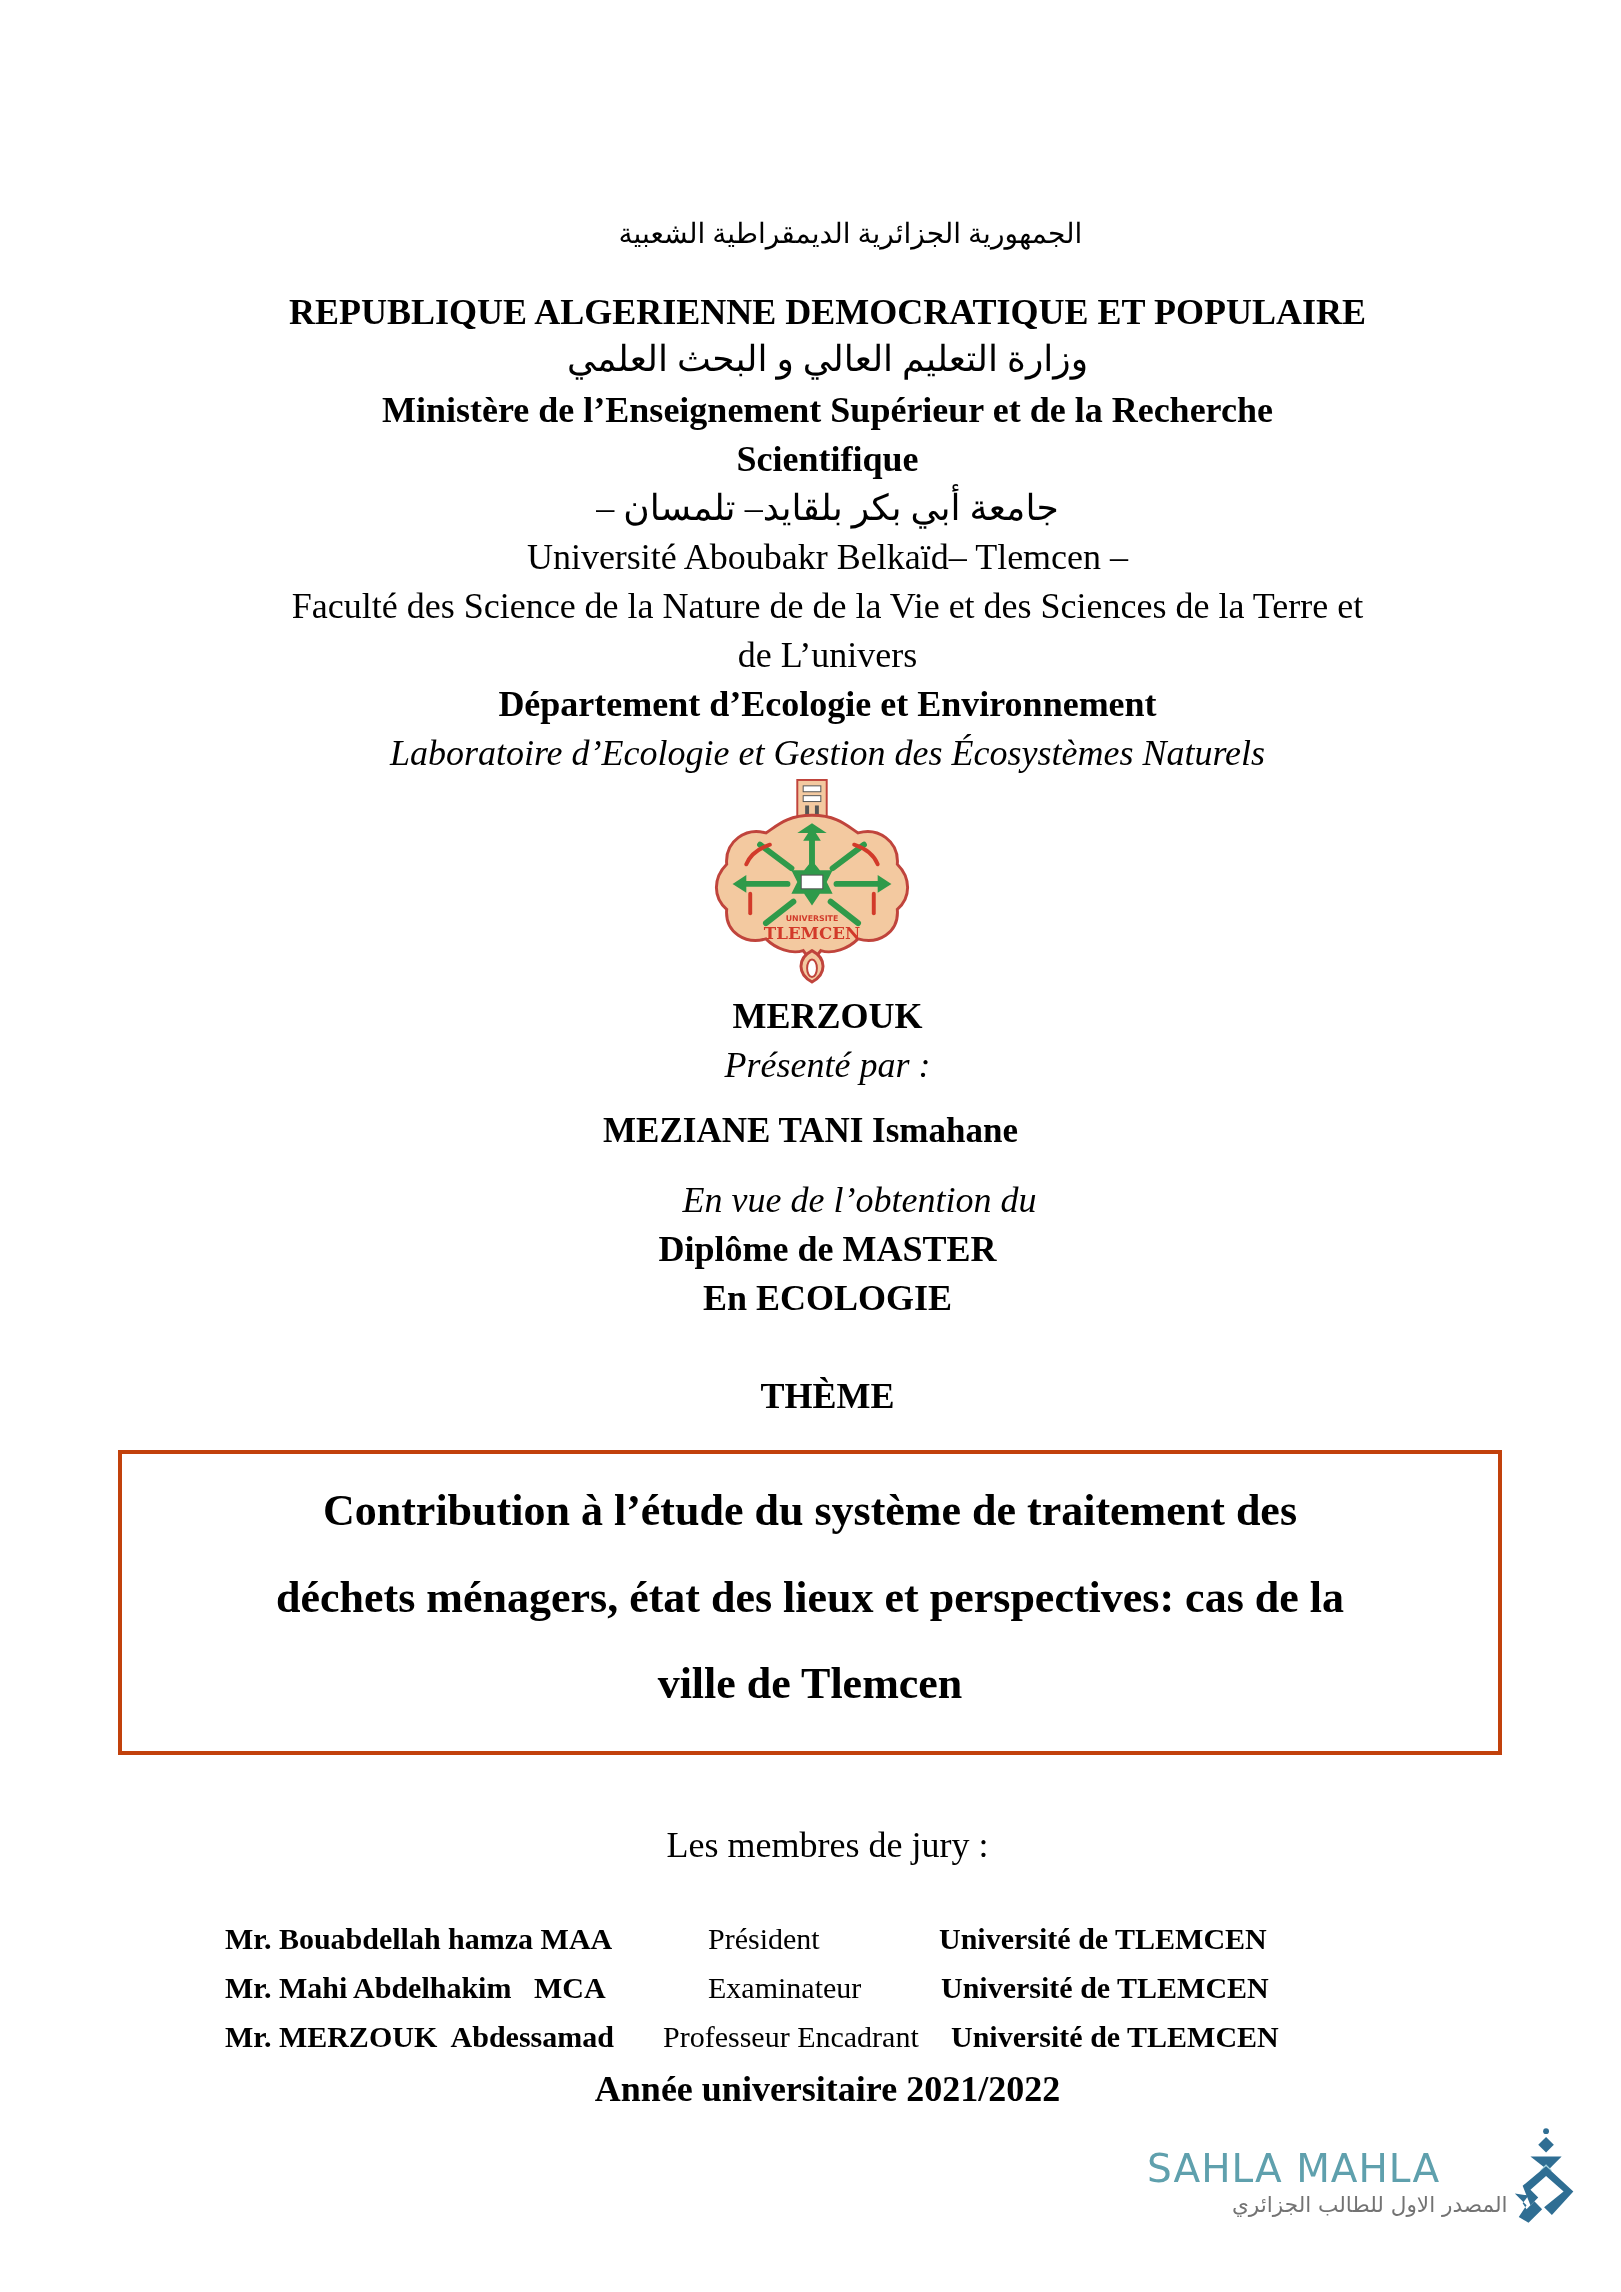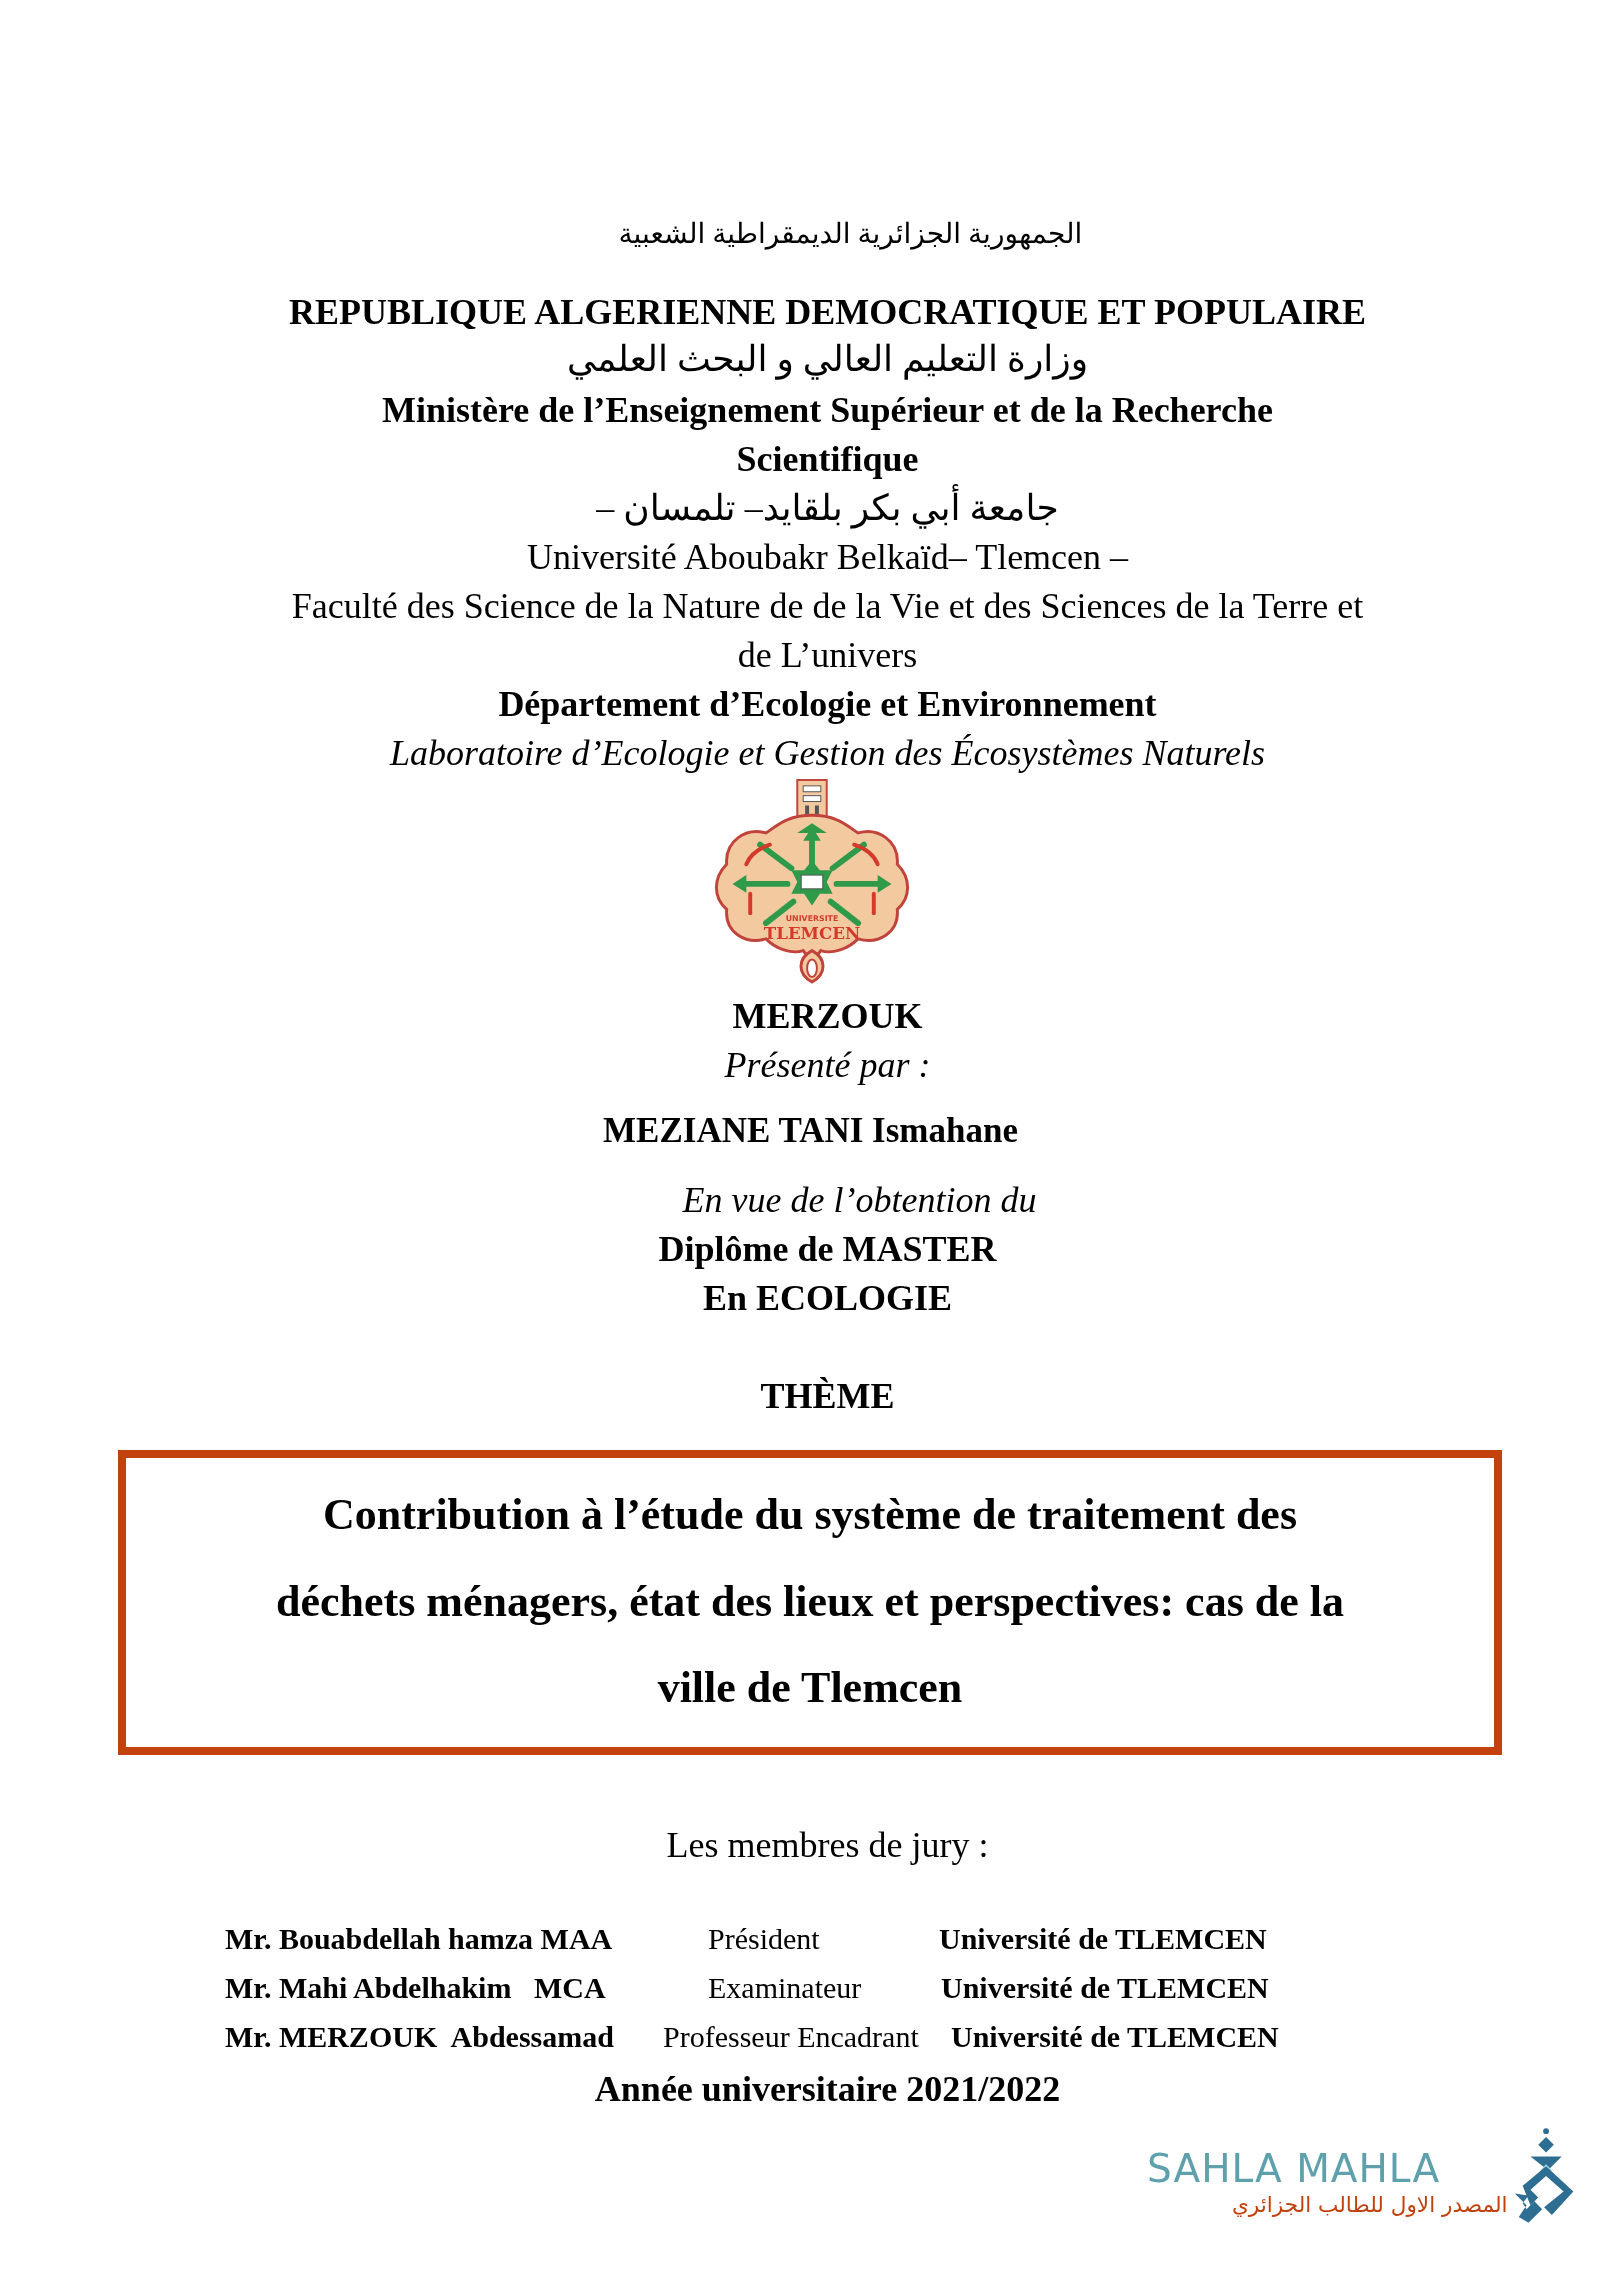--- a/index.html
+++ b/index.html
@@ -15,38 +15,38 @@
     .i { font-style: italic; }
     .ar { direction: rtl; unicode-bidi: embed; }
     .f28 { font-size: 28px; }
     .f30 { font-size: 36px; margin-left: 17px; }
     .f36 { font-size: 35px; }
 
     .logo-wrap { position: absolute; left: 711px; top: 776px; width: 202px; height: 208px; }
 
     .theme-box {
       position: absolute; left: 118px; top: 1450px; width: 1384px; height: 305px;
-      border: 8px solid #c2410c; box-sizing: border-box;
+      border: 4px solid #c2410c; box-sizing: border-box;
     }
     .theme-line {
       position: absolute; left: 0; width: 100%; text-align: center;
       font-weight: bold; font-size: 44px; white-space: nowrap; line-height: 1;
     }
 
     .jury-row { position: absolute; left: 0; width: 1621px; height: 35px; font-size: 30px; line-height: 1; white-space: nowrap; }
     .jury-row span { position: absolute; top: 0; }
 
     .wm { position: absolute; left: 1127px; top: 2137px; width: 470px; height: 98px; }
     .wm-title {
       position: absolute; left: 20px; top: 11.8px; font-family: "DejaVu Sans", "Liberation Sans", sans-serif;
       font-size: 39px; color: #5fa0ad; letter-spacing: 1px; line-height: 1; white-space: nowrap;
     }
     .wm-sub {
       position: absolute; left: 17.6px; top: 57px; width: 363px; text-align: right;
-      font-family: "DejaVu Sans", "Liberation Sans", sans-serif; font-size: 21.6px; color: #c2410c;
+      font-family: "DejaVu Sans", "Liberation Sans", sans-serif; font-size: 21.6px; color: #737373;
       line-height: 1; white-space: nowrap;
     }
     .wm-mark { position: absolute; left: 382px; top: -9.8px; width: 78px; height: 98px; }
   </style>
 </head>
 <body>
 
 <div class="line ar f28" style="top:220px;padding-left:40px;">الجمهورية الجزائرية الديمقراطية الشعبية</div>
 <div class="line b f30" style="top:294px;">REPUBLIQUE ALGERIENNE DEMOCRATIQUE ET POPULAIRE</div>
 <div class="line ar f30" style="top:341px;">وزارة التعليم العالي و البحث العلمي</div>

